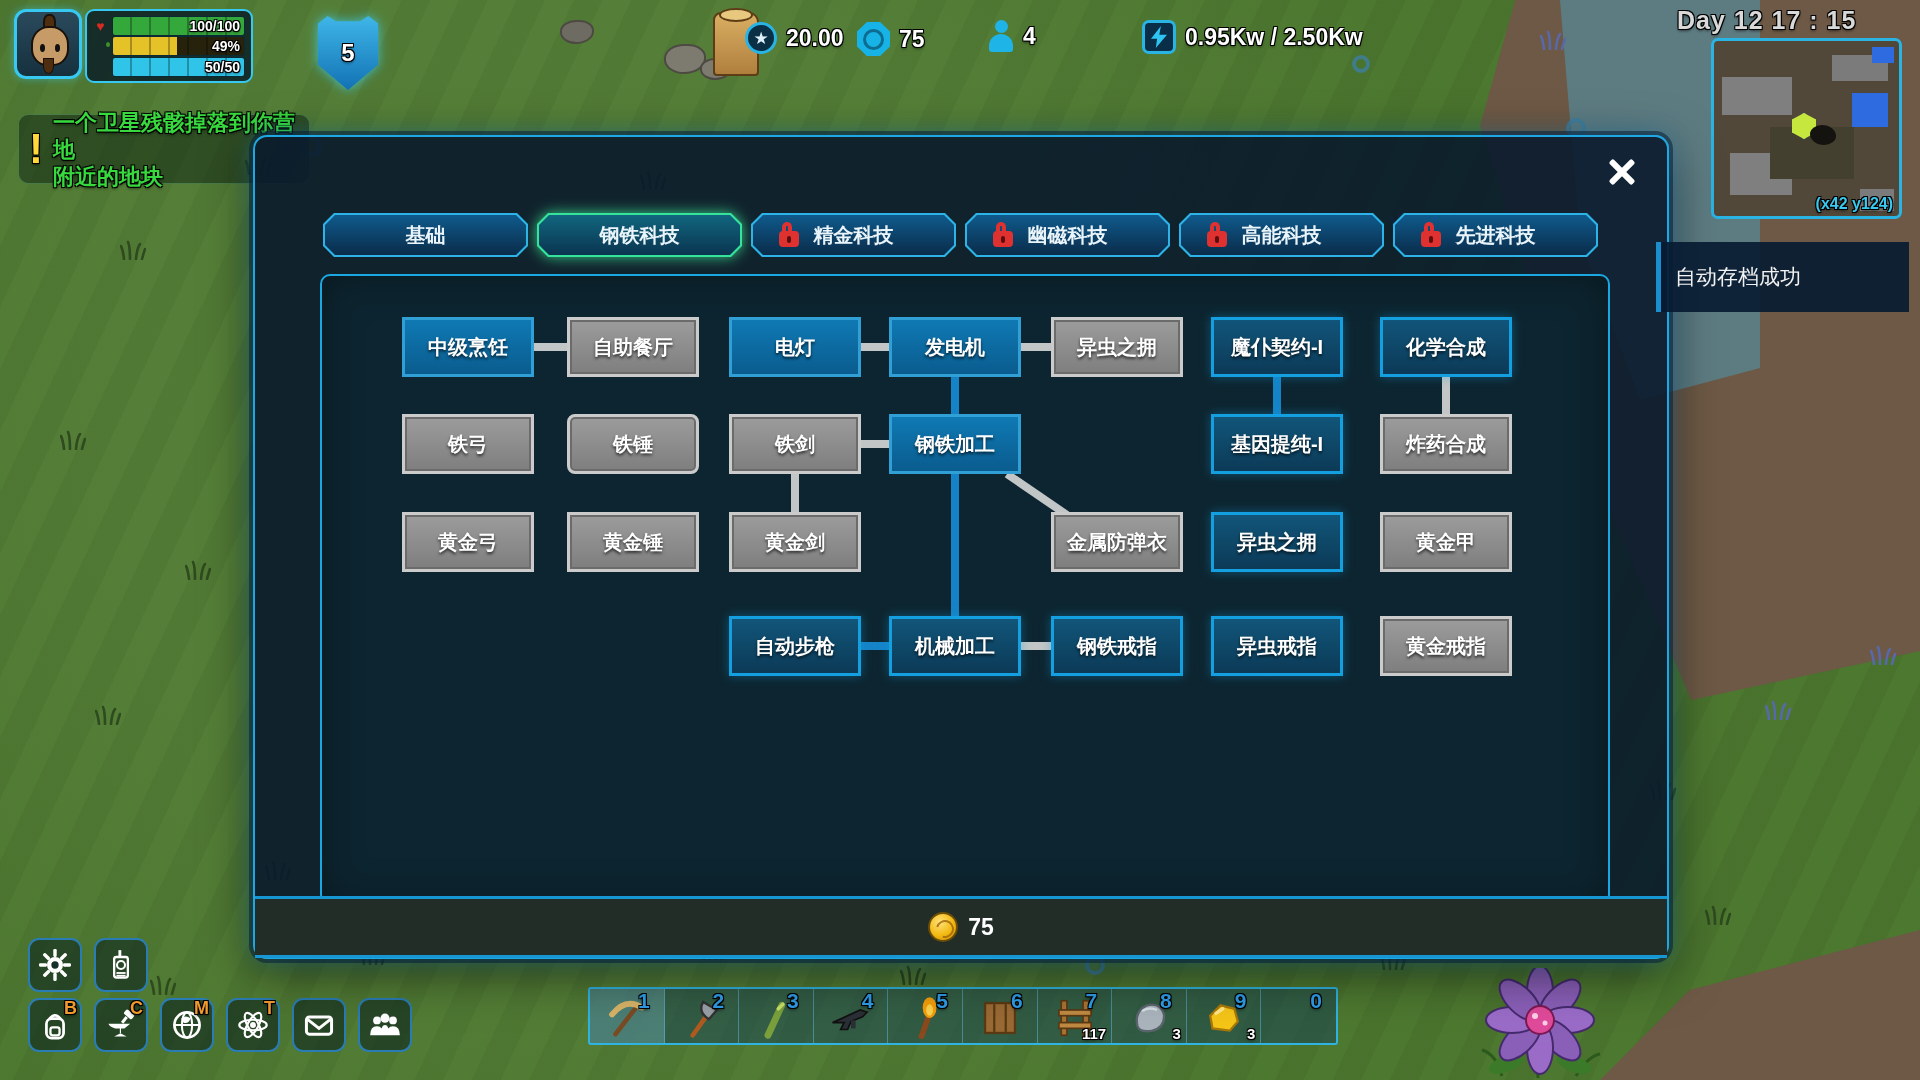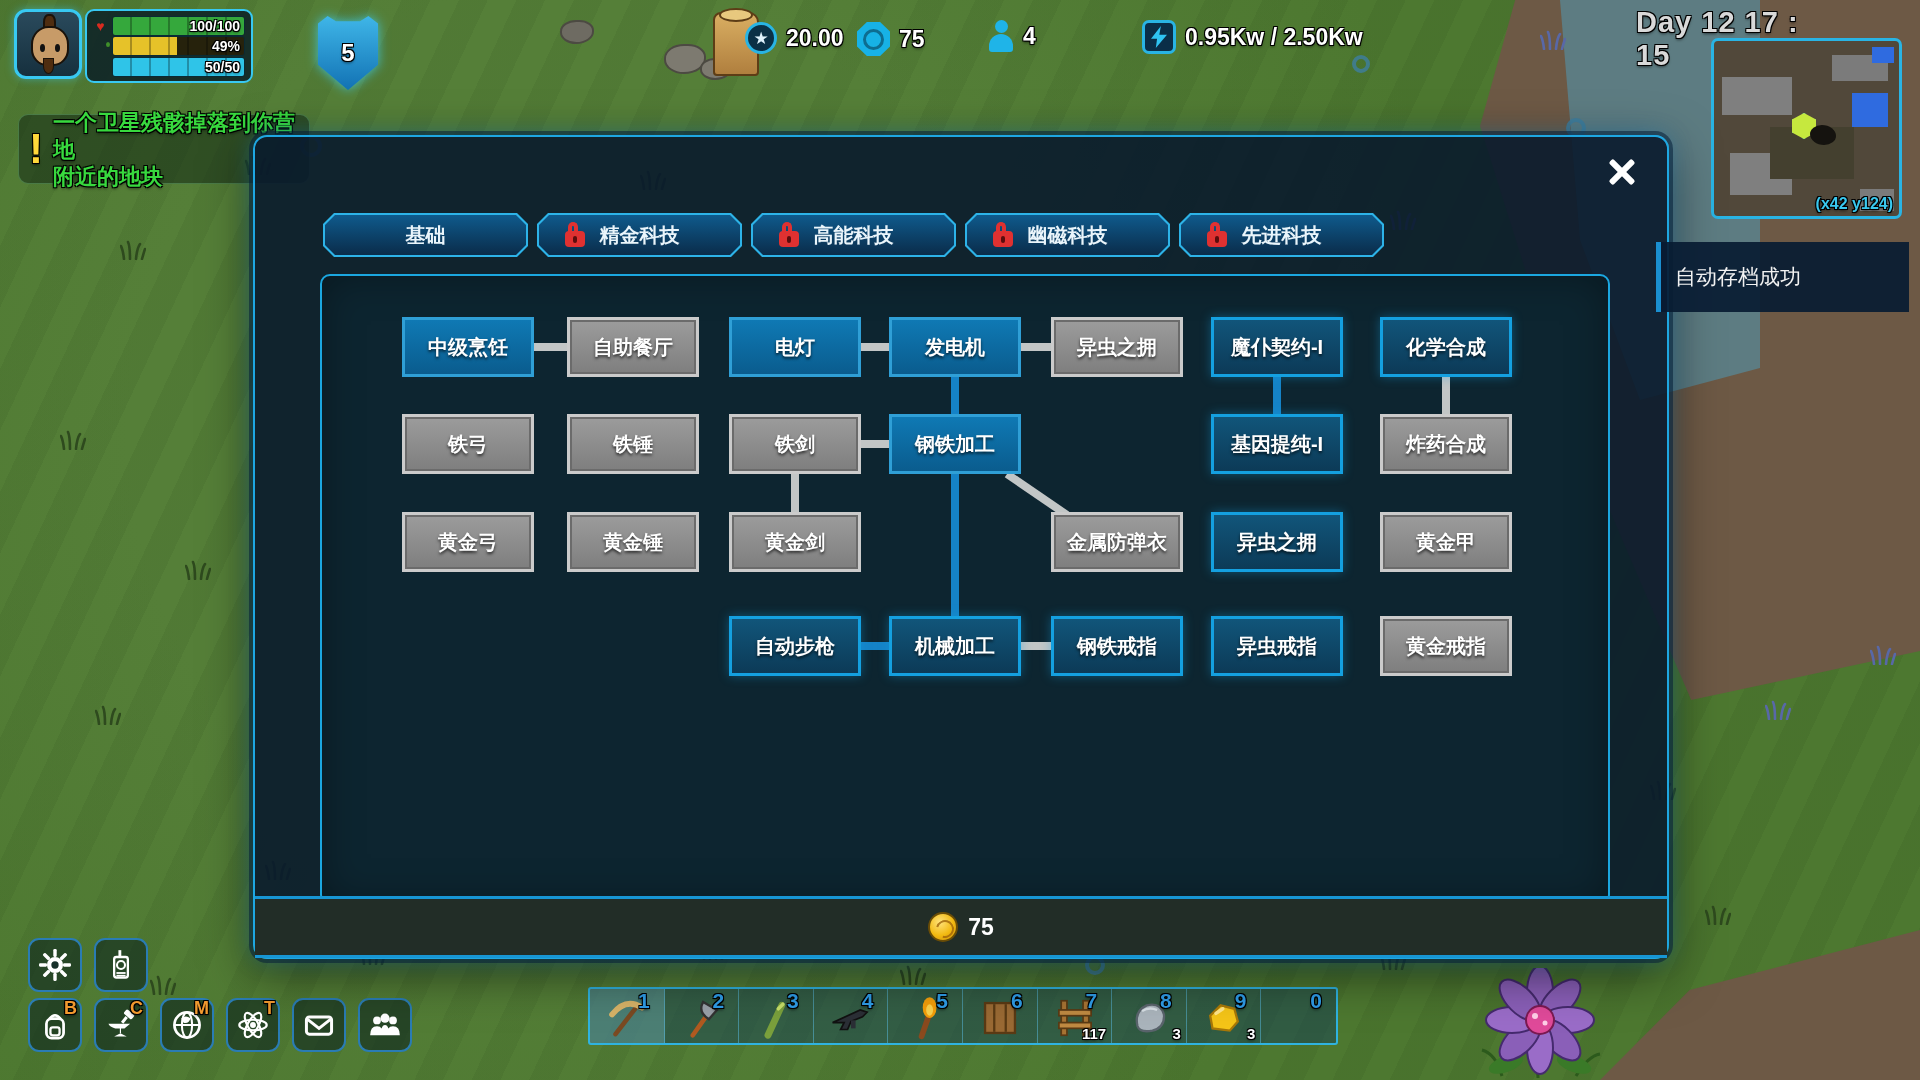--- a/index.html
+++ b/index.html
@@ -56,21 +56,21 @@
   .hexbadge{width:33px;height:34px;background:#17b2e6;clip-path:polygon(30% 0,70% 0,100% 28%,100% 72%,70% 100%,30% 100%,0 72%,0 28%);
     display:flex;align-items:center;justify-content:center;}
   .hexbadge i{display:block;width:15px;height:15px;border:3px solid #0d6d90;border-radius:50%;}
   .personicon{position:relative;width:26px;height:32px;}
   .personicon::before{content:"";position:absolute;left:7px;top:0;width:13px;height:13px;border-radius:50%;background:#1fb4e8;}
   .personicon::after{content:"";position:absolute;left:1px;top:14px;width:24px;height:18px;border-radius:12px 12px 3px 3px;background:#1fb4e8;}
   .powericon{width:34px;height:34px;border:3px solid #29b4e4;border-radius:7px;background:#0a2e48;box-sizing:border-box;position:relative;}
   .powericon::before{content:"";position:absolute;left:6px;top:3px;width:16px;height:22px;background:#2fc3f2;
     clip-path:polygon(62% 0,0 58%,38% 58%,30% 100%,100% 40%,52% 40%);}
   
-  .timeday{position:absolute;left:1636px;top:6px;width:200px;color:#d9d9d9;font-size:29px;font-weight:bold;letter-spacing:1px;}
+  .timeday{position:absolute;left:1677px;top:6px;width:200px;color:#d9d9d9;font-size:25px;font-weight:bold;letter-spacing:1px;}
   .minimap{position:absolute;left:1711px;top:38px;width:191px;height:181px;border:3px solid #29b4e4;border-radius:7px;
     background:#51483a;overflow:hidden;box-sizing:border-box;}
   .mm{position:absolute;}
   .mm-marker{position:absolute;left:78px;top:72px;width:24px;height:26px;background:#c6e83e;
     clip-path:polygon(50% 0,100% 25%,100% 75%,50% 100%,0 75%,0 25%);box-shadow:0 0 0 3px #35d0e8;}
   .mm-blob{position:absolute;left:96px;top:84px;width:26px;height:20px;background:#15130f;border-radius:50% 60% 50% 60%;}
   .mm-coords{position:absolute;right:6px;bottom:3px;color:#39c8ee;font-size:16px;font-weight:bold;}
   
   .toast{position:absolute;left:1656px;top:242px;width:253px;height:70px;background:rgba(8,27,50,.92);
     border-left:5px solid #1a8fd0;display:flex;align-items:center;padding-left:14px;box-sizing:border-box;
@@ -416,50 +416,55 @@
 </div>
 
 <div class="dialog">
   <div class="dlg-close"></div>
   <div class="tabs" id="tabs">
         <div class="tab">
           <span class="shape"></span>
           <span class="inner"></span>
           <span class="tlabel">基础</span>
         </div>
+        <div class="tab selected">
+          <span class="shape"></span>
+          <span class="inner"></span>
+          <span class="tlabel">钢铁科技</span>
+        </div>
         <div class="tab">
           <span class="shape"></span>
           <span class="inner"></span>
           <span class="lock">
             <i></i>
           </span>
           <span class="tlabel">精金科技</span>
+        </div>
+        <div class="tab">
+          <span class="shape"></span>
+          <span class="inner"></span>
+          <span class="lock">
+            <i></i>
+          </span>
+          <span class="tlabel">幽磁科技</span>
         </div>
         <div class="tab">
           <span class="shape"></span>
           <span class="inner"></span>
           <span class="lock">
             <i></i>
           </span>
           <span class="tlabel">高能科技</span>
         </div>
         <div class="tab">
           <span class="shape"></span>
           <span class="inner"></span>
           <span class="lock">
             <i></i>
           </span>
-          <span class="tlabel">幽磁科技</span>
-        </div>
-        <div class="tab">
-          <span class="shape"></span>
-          <span class="inner"></span>
-          <span class="lock">
-            <i></i>
-          </span>
           <span class="tlabel">先进科技</span>
         </div>
       </div>
   <div class="panel" id="tech-panel">
     <svg class="edges" id="edges-svg" width="1286" height="627">
           <line x1="210" y1="71" x2="247" y2="71" stroke="#c2c6c6" stroke-width="8"></line>
           <line x1="537" y1="71" x2="569" y2="71" stroke="#c2c6c6" stroke-width="8"></line>
           <line x1="697" y1="71" x2="731" y2="71" stroke="#c2c6c6" stroke-width="8"></line>
           <line x1="633" y1="99" x2="633" y2="140" stroke="#1583c7" stroke-width="8"></line>
           <line x1="537" y1="168" x2="569" y2="168" stroke="#c2c6c6" stroke-width="8"></line>
@@ -472,21 +477,21 @@
           <line x1="697" y1="370" x2="731" y2="370" stroke="#c2c6c6" stroke-width="8"></line>
         </svg>
   <div class="tech-node researched" style="left: 80px; top: 41px;">中级烹饪</div>
         <div class="tech-node locked" style="left: 245px; top: 41px;">自助餐厅</div>
         <div class="tech-node researched" style="left: 407px; top: 41px;">电灯</div>
         <div class="tech-node researched" style="left: 567px; top: 41px;">发电机</div>
         <div class="tech-node locked" style="left: 729px; top: 41px;">异虫之拥</div>
         <div class="tech-node available" style="left: 889px; top: 41px;">魔仆契约-I</div>
         <div class="tech-node available" style="left: 1058px; top: 41px;">化学合成</div>
         <div class="tech-node locked" style="left: 80px; top: 138px;">铁弓</div>
-        <div class="tech-node locked" style="left: 245px; top: 138px;">铁锤</div>
+        <div class="tech-node locked" style="left: 245px; top: 138px; border-radius: 8px;">铁锤</div>
         <div class="tech-node locked" style="left: 407px; top: 138px;">铁剑</div>
         <div class="tech-node researched" style="left: 567px; top: 138px;">钢铁加工</div>
         <div class="tech-node available" style="left: 889px; top: 138px;">基因提纯-I</div>
         <div class="tech-node locked" style="left: 1058px; top: 138px;">炸药合成</div>
         <div class="tech-node locked" style="left: 80px; top: 236px;">黄金弓</div>
         <div class="tech-node locked" style="left: 245px; top: 236px;">黄金锤</div>
         <div class="tech-node locked" style="left: 407px; top: 236px;">黄金剑</div>
         <div class="tech-node locked" style="left: 729px; top: 236px;">金属防弹衣</div>
         <div class="tech-node available" style="left: 889px; top: 236px;">异虫之拥</div>
         <div class="tech-node locked" style="left: 1058px; top: 236px;">黄金甲</div>

